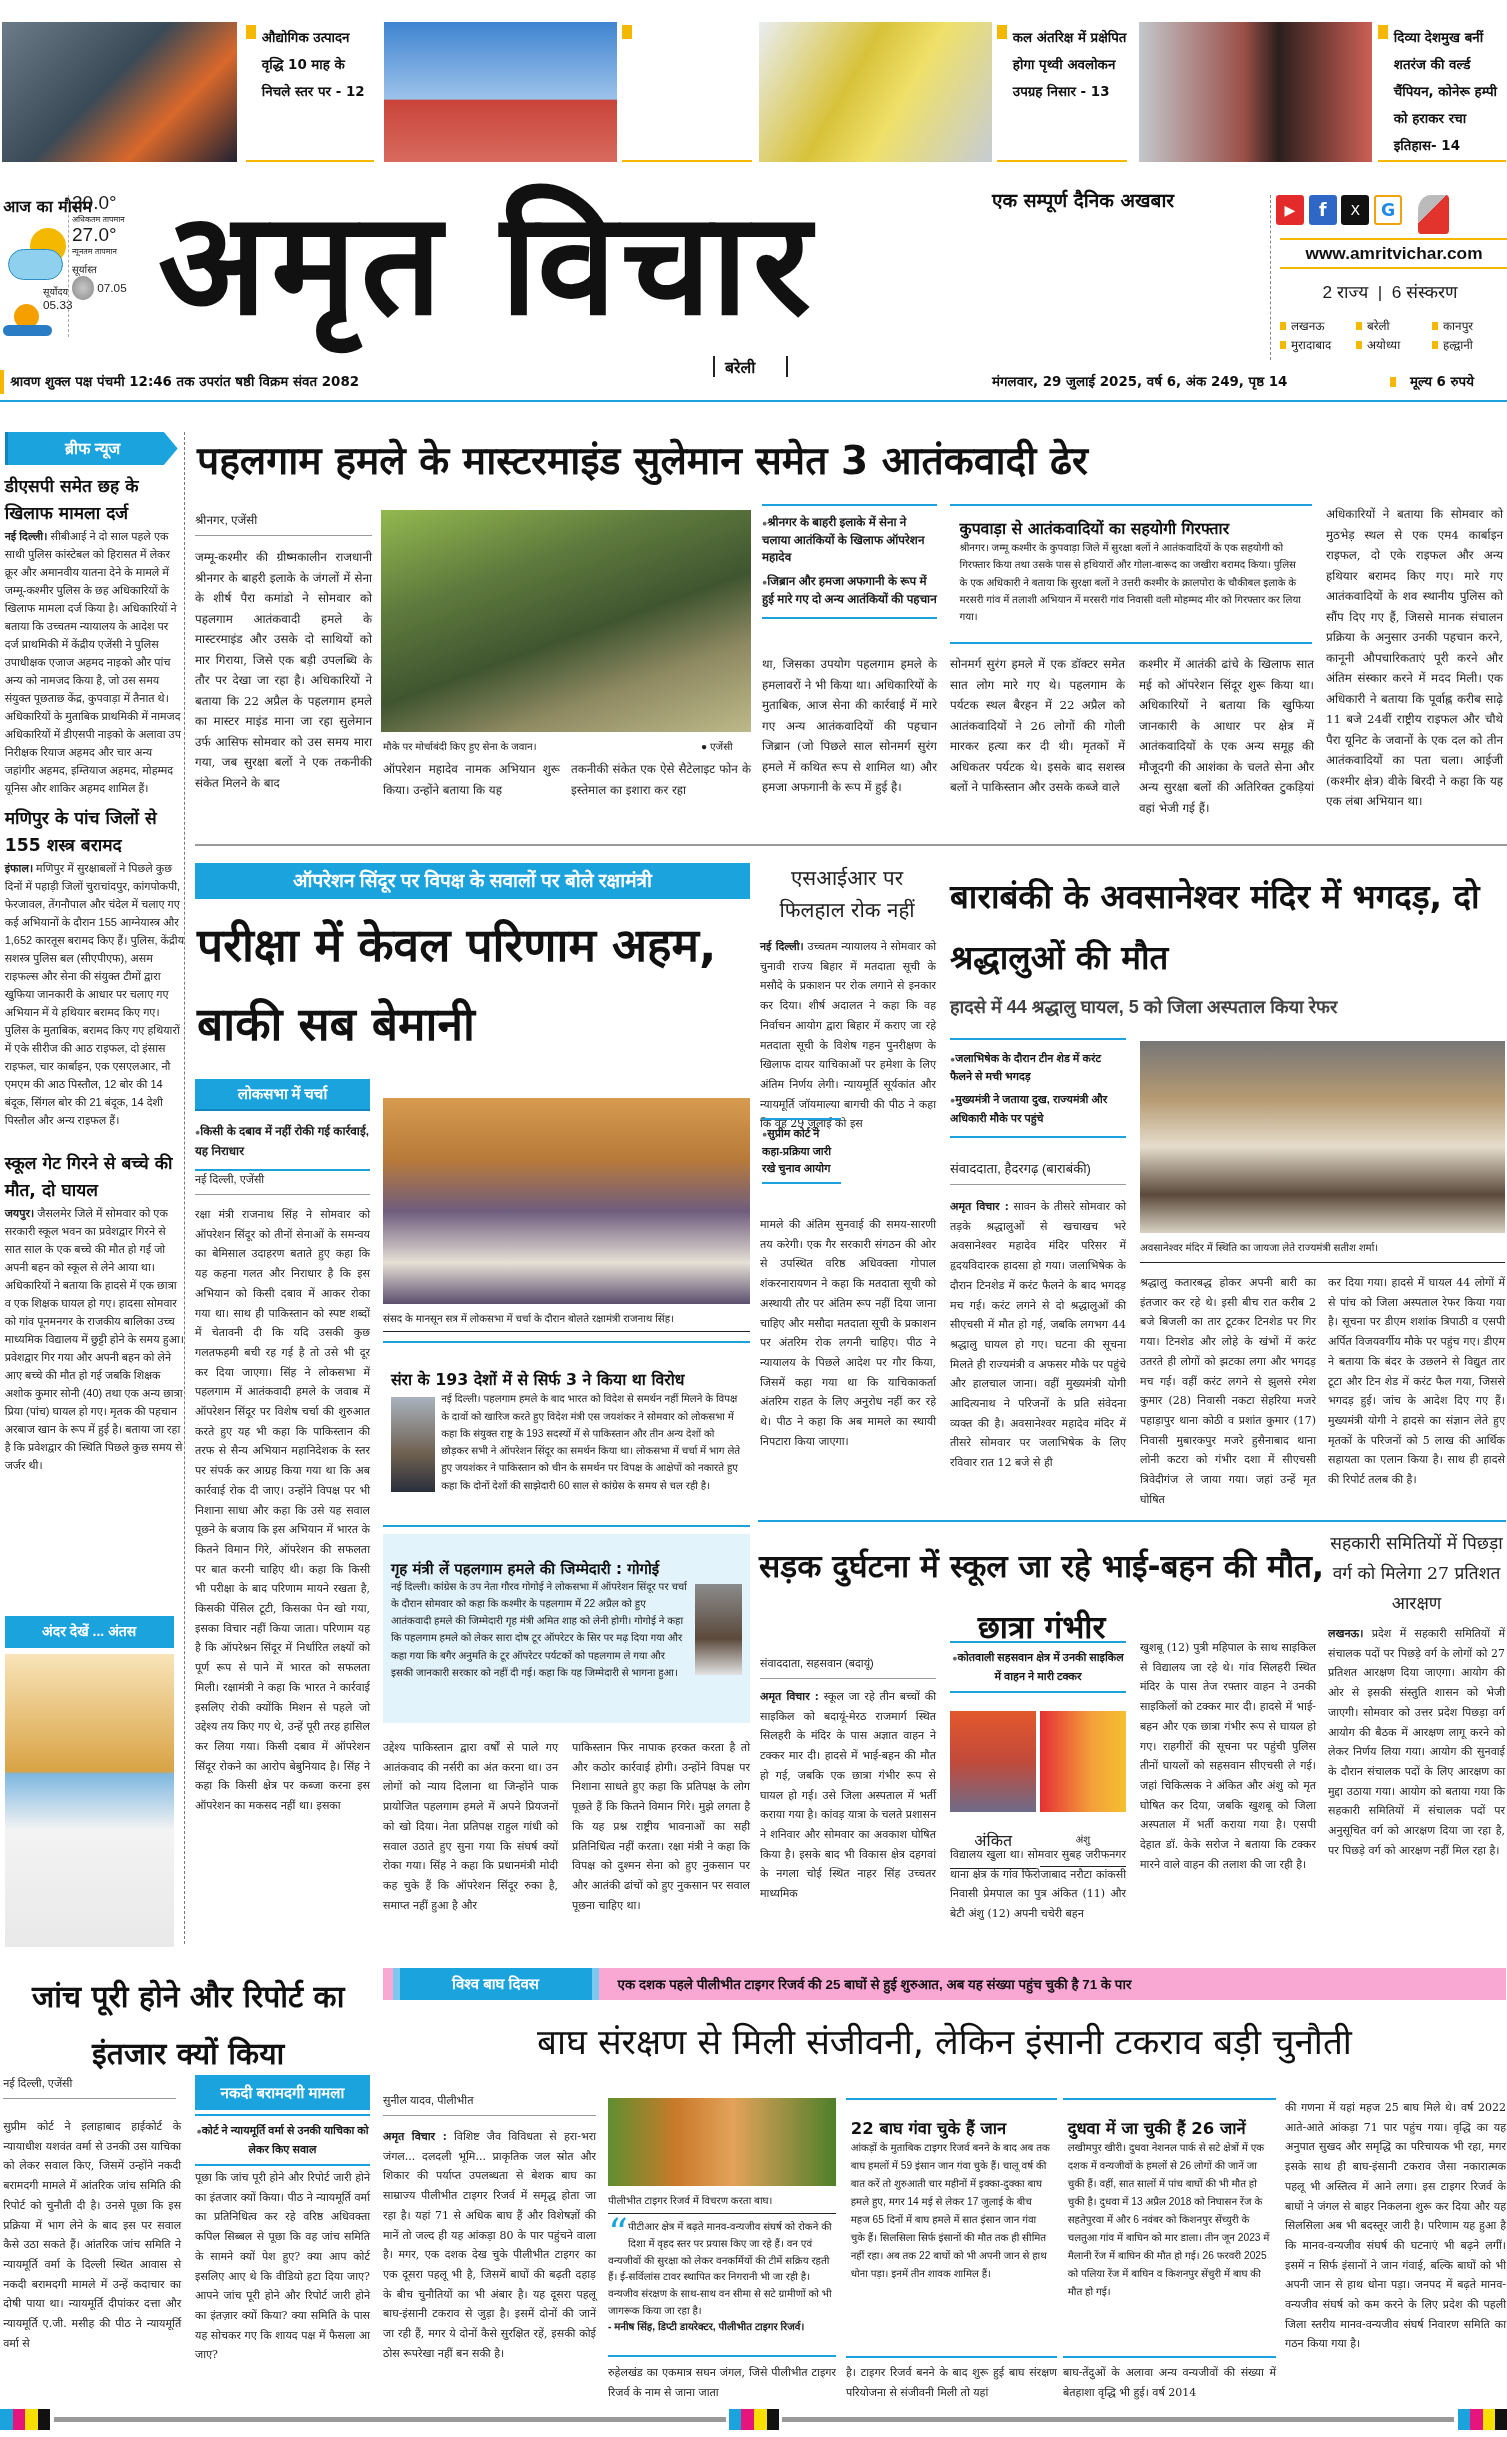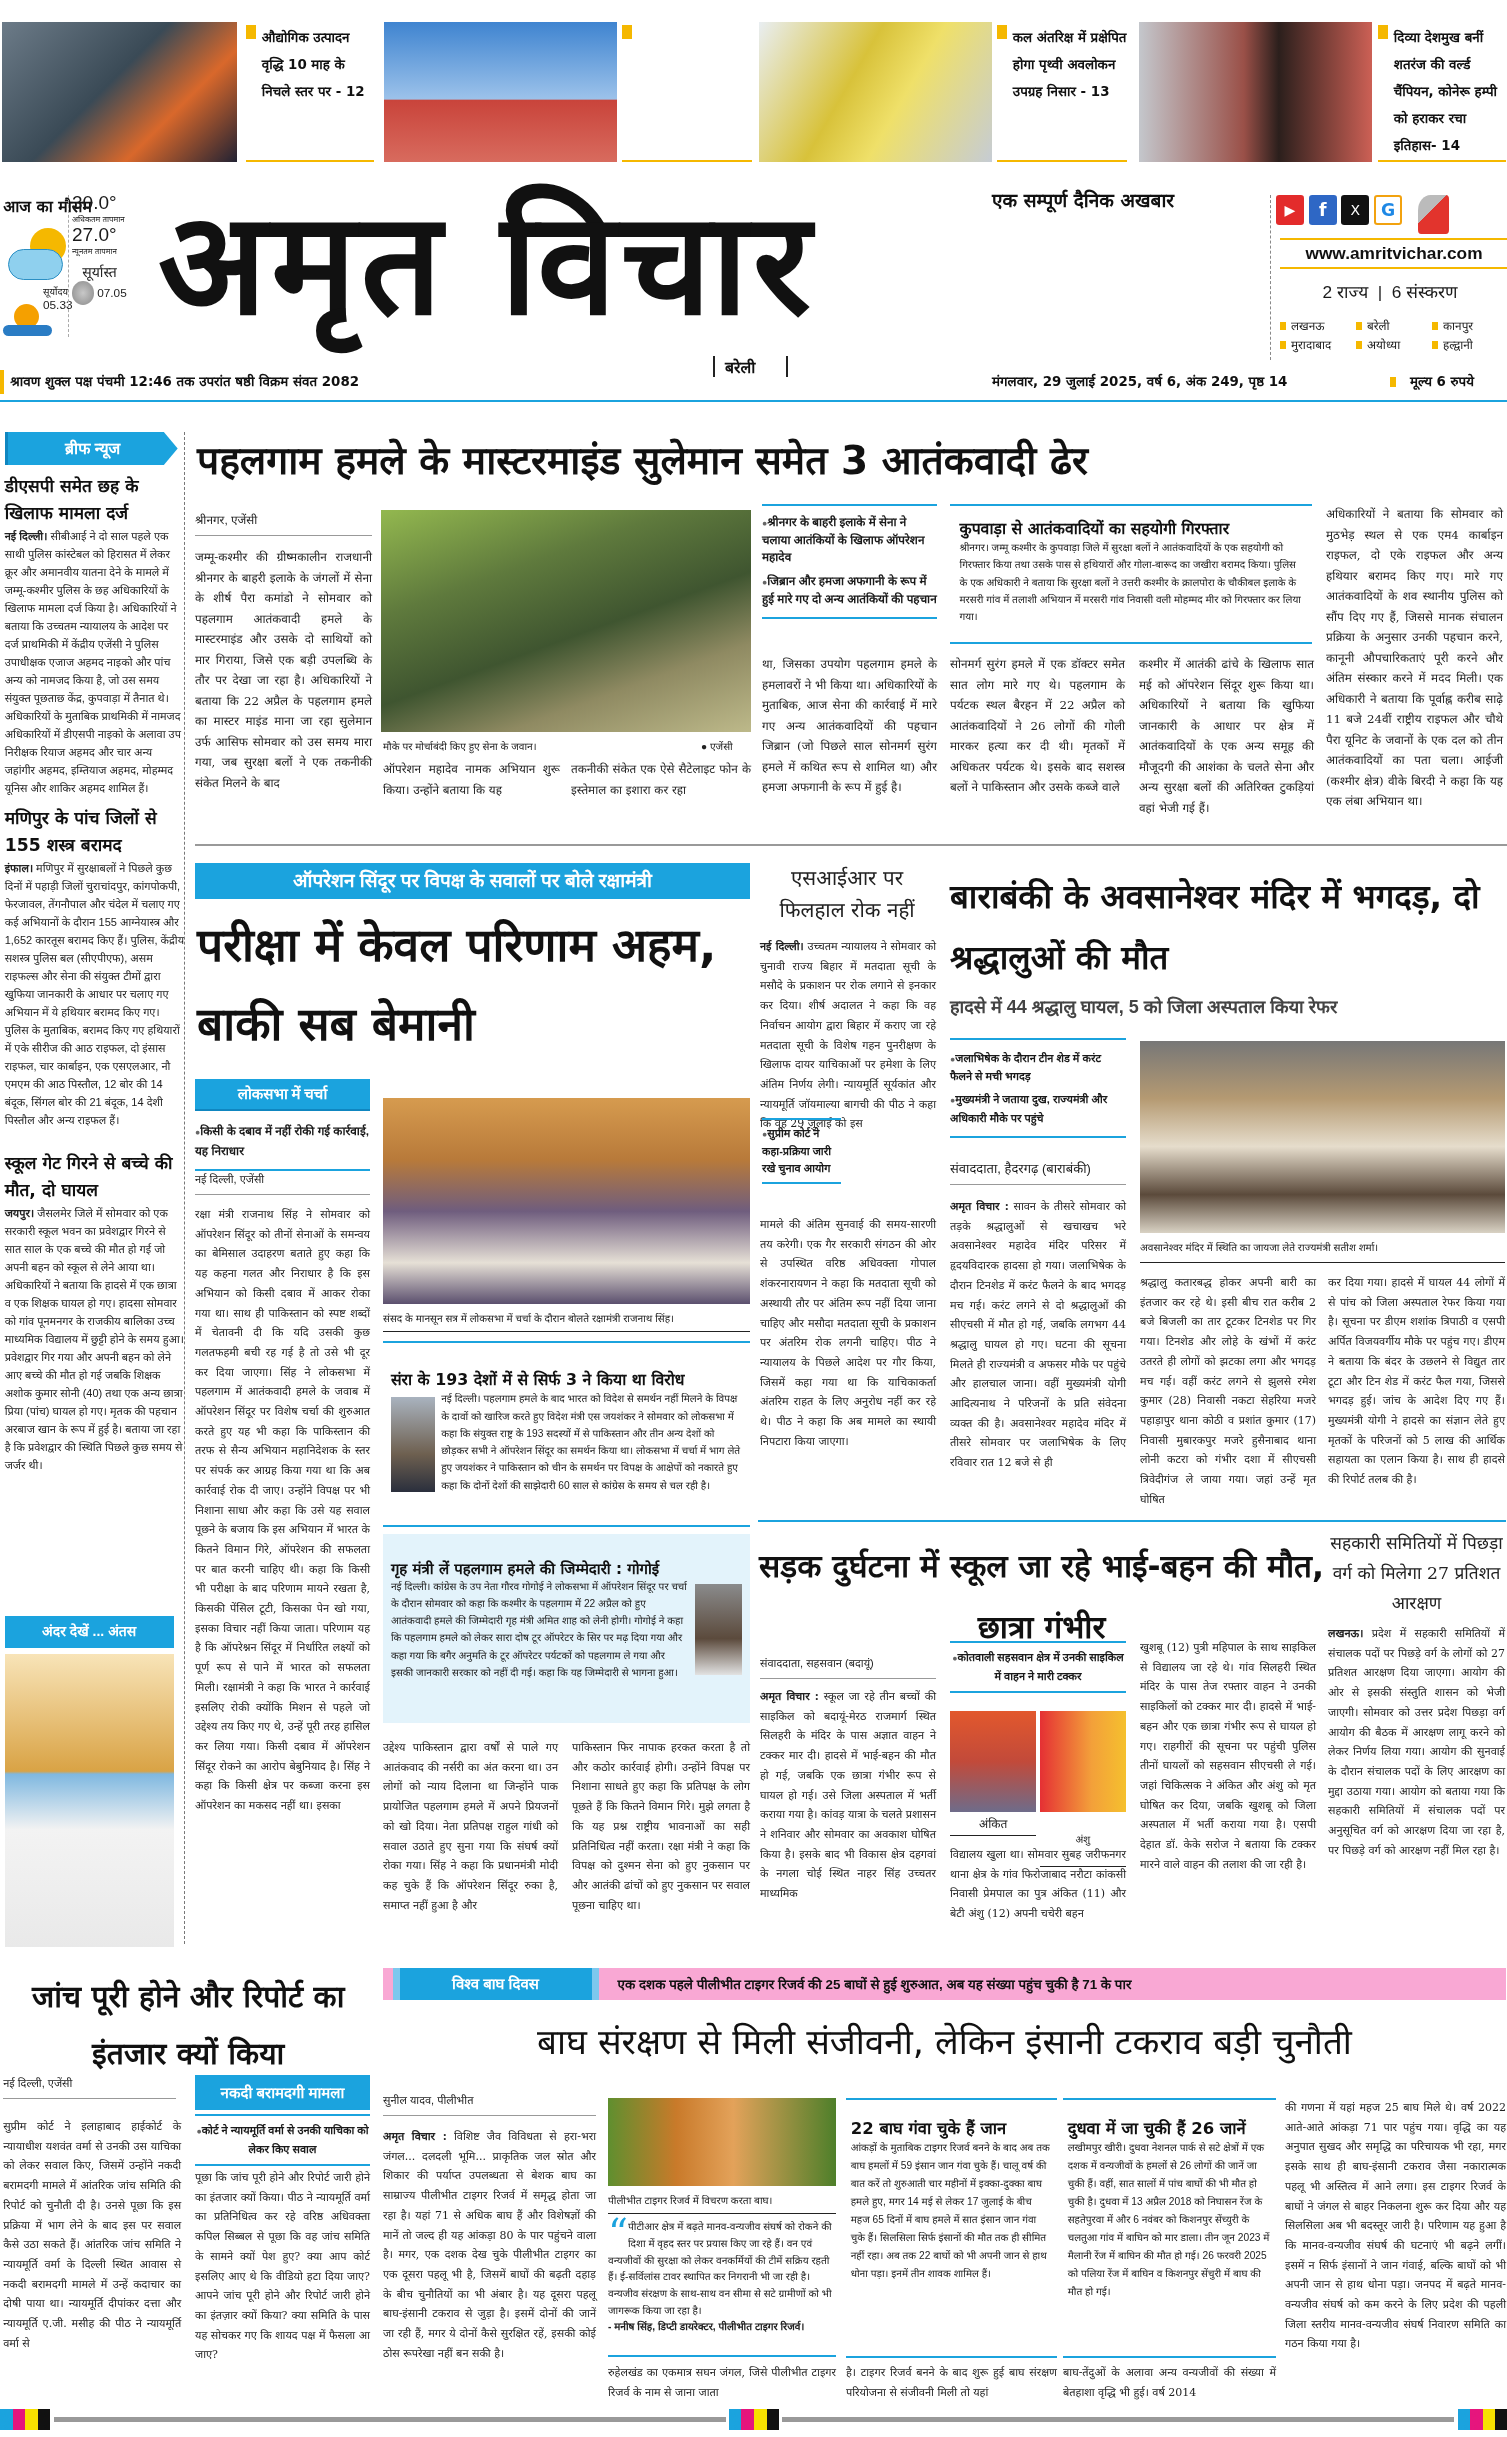--- a/index.html
+++ b/index.html
@@ -52,21 +52,21 @@
     <div style="position:absolute;left:0;top:23.6px;width:49px;height:11px;border-radius:6.3px;background:#2a7cc4"></div>
   </div>
   <div class="cap" style="position:absolute;left:43px;top:106px;font-size:11.8px">05.33</div>
 </div>
 <div class="abs dash-v" style="left:68px;top:195px;height:142px;border-left:0.8px dashed #aaa"></div>
 <div class="abs" style="left:72px;top:192px;width:55px;height:158px">
   <div style="font-family:'Liberation Sans',sans-serif;font-size:19px">30.0°</div>
   <div class="cap" style="font-size:7.9px">अधिकतम तापमान</div>
   <div style="font-family:'Liberation Sans',sans-serif;font-size:19px">27.0°</div>
   <div class="cap" style="font-size:7.9px">न्यूनतम तापमान</div>
-  <div class="cap" style="font-size:14px;margin-top:6.3px;text-align:center">सूर्यास्त</div>
+  <div class="cap" style="font-size:10px;margin-top:6.3px;text-align:left">सूर्यास्त</div>
   <div style="display:flex;align-items:center;gap:3.2px">
     <div style="width:22px;height:23.6px;border-radius:50%;background:radial-gradient(#c8c8c8,#888)"></div>
     <div class="cap" style="font-size:11.8px">07.05</div>
   </div>
 </div>
 
 <div class="abs hl" style="left:158px;top:173px;width:709px;font-size:142px;line-height:181px;letter-spacing:4.7px;font-weight:900">अमृत विचार</div>
 <div class="abs hl" style="left:992px;top:187px;font-size:19px">एक सम्पूर्ण दैनिक अखबार</div>
 <div class="abs hl" style="left:725px;top:356px;font-size:15.8px">बरेली</div>
 <div class="abs" style="left:713px;top:356px;width:1.6px;height:20.5px;background:#222"></div>
@@ -192,21 +192,21 @@
 <div class="abs" style="left:758px;top:1520px;width:748px;height:1.6px;background:#1ba3de"></div>
 <div class="abs hl" style="left:758px;top:1536px;width:567px;font-size:31.5px;line-height:61px;text-align:center">सड़क दुर्घटना में स्कूल जा रहे भाई-बहन की मौत, छात्रा गंभीर</div>
 <div class="abs" style="left:760px;top:1653px;width:176px;border-bottom:1.6px solid #999;padding-bottom:4.7px">
   <span class="cond" style="font-size:11px">संवाददाता, सहसवान (बदायूं)</span>
 </div>
 <div class="abs body-t" style="left:760px;top:1687px;width:176px;font-size:11px;line-height:19.7px"><b>अमृत विचार :</b> <span>स्कूल जा रहे तीन बच्चों की साइकिल को बदायूं-मेरठ राजमार्ग स्थित सिलहरी के मंदिर के पास अज्ञात वाहन ने टक्कर मार दी। हादसे में भाई-बहन की मौत हो गई, जबकि एक छात्रा गंभीर रूप से घायल हो गई। उसे जिला अस्पताल में भर्ती कराया गया है। कांवड़ यात्रा के चलते प्रशासन ने शनिवार और सोमवार का अवकाश घोषित किया है। इसके बाद भी विकास क्षेत्र दहगवां के नगला चोई स्थित नाहर सिंह उच्चतर माध्यमिक</span></div>
 <div class="abs bullet" style="left:950px;top:1641px;width:176px;border-top:2.4px solid #1ba3de;border-bottom:2.4px solid #1ba3de;padding:6.3px 0;font-size:11px;line-height:17.3px;text-align:center">कोतवाली सहसवान क्षेत्र में उनकी साइकिल में वाहन ने मारी टक्कर</div>
 <div class="abs" style="left:950px;top:1711px;width:176px;display:flex;gap:3.2px">
   <div style="flex:1;text-align:center">
     <div style="height:101px;background:linear-gradient(#e2582d,#c24a3a 50%,#6e6c8a)"></div>
-    <div class="cap" style="font-size:12px;border-bottom:0.8px solid #222;padding:3px 0">अंकित</div>
+    <div class="cap" style="font-size:16px;border-bottom:0.8px solid #222;padding:17px 0">अंकित</div>
   </div>
   <div style="flex:1;text-align:center">
     <div style="height:101px;background:linear-gradient(90deg,#e53034,#f3a03a 60%,#f5c02e)"></div>
     <div class="cap" style="font-size:10.2px;border-bottom:0.8px solid #222;padding:20px 0">अंशु</div>
   </div>
 </div>
 <div class="abs body-t" style="left:950px;top:1845px;width:176px;font-size:11px;line-height:19.7px">विद्यालय खुला था। सोमवार सुबह जरीफनगर थाना क्षेत्र के गांव फिरोजाबाद नरौटा कांकसी निवासी प्रेमपाल का पुत्र अंकित (11) और बेटी अंशु (12) अपनी चचेरी बहन</div>
 <div class="abs body-t" style="left:1140px;top:1638px;width:176px;font-size:11px;line-height:19.7px">खुशबू (12) पुत्री महिपाल के साथ साइकिल से विद्यालय जा रहे थे। गांव सिलहरी स्थित मंदिर के पास तेज रफ्तार वाहन ने उनकी साइकिलों को टक्कर मार दी। हादसे में भाई-बहन और एक छात्रा गंभीर रूप से घायल हो गए। राहगीरों की सूचना पर पहुंची पुलिस तीनों घायलों को सहसवान सीएचसी ले गई। जहां चिकित्सक ने अंकित और अंशु को मृत घोषित कर दिया, जबकि खुशबू को जिला अस्पताल में भर्ती कराया गया है। एसपी देहात डॉ. केके सरोज ने बताया कि टक्कर मारने वाले वाहन की तलाश की जा रही है।</div>
 
 <div class="abs" style="left:1328px;top:1528px;width:177px;font-family:'DejaVu Serif',serif;font-size:17.3px;line-height:30px;text-align:center;color:#222">सहकारी समितियों में पिछड़ा वर्ग को मिलेगा 27 प्रतिशत आरक्षण</div>

